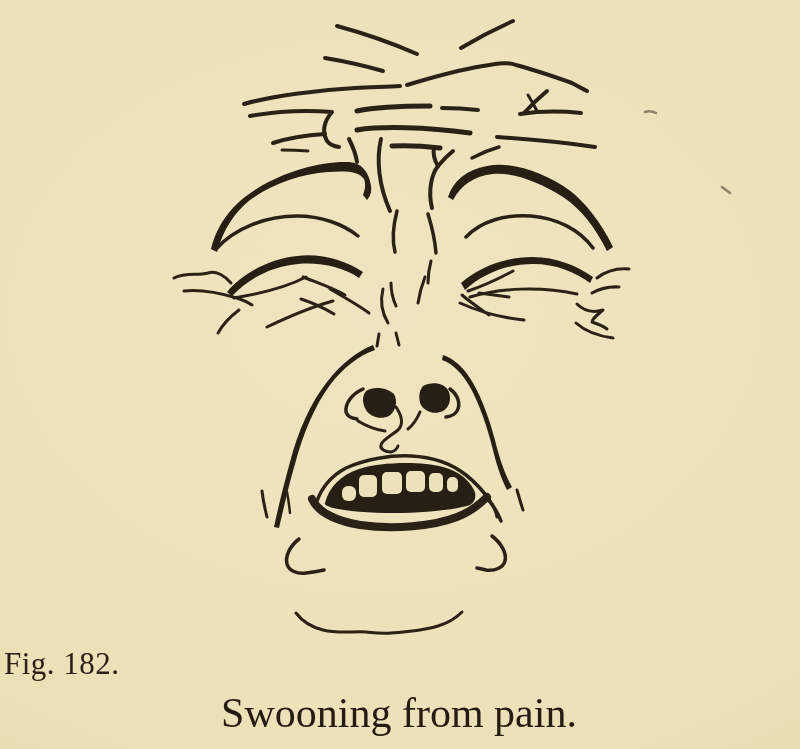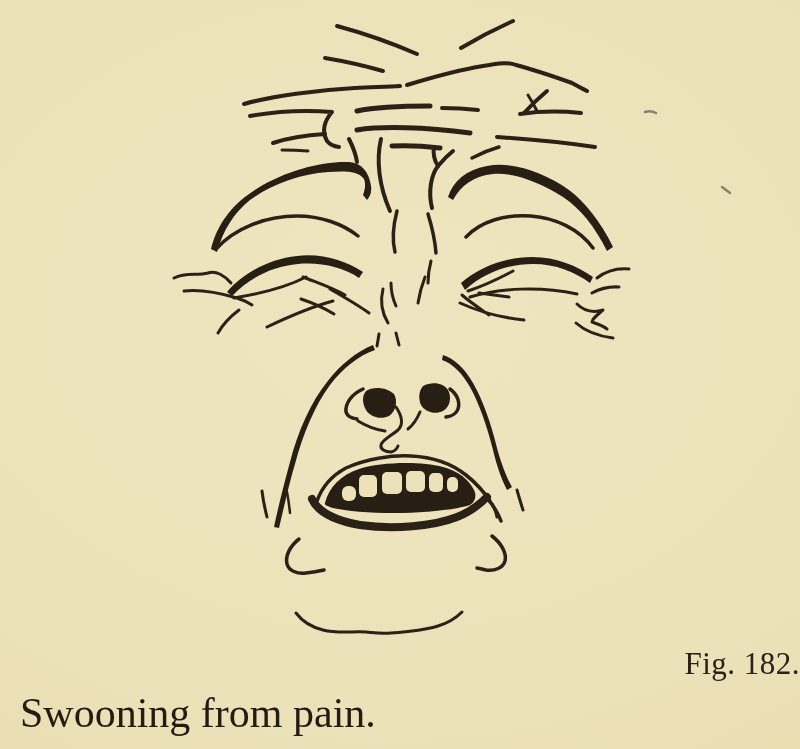--- a/index.html
+++ b/index.html
@@ -12,26 +12,26 @@
   }
   .illustration{position:absolute;top:0;left:0;}
   .ink{stroke:#2b2217;fill:none;stroke-linecap:round;stroke-linejoin:round;}
   .w2{stroke-width:2.5px;} .w3{stroke-width:3px;} .w35{stroke-width:3.5px;}
   .w4{stroke-width:4px;}  .w5{stroke-width:5px;}  .w8{stroke-width:8px;}
   .fill{fill:#281f14;stroke:none;}
   .paperfill{fill:#ece2b9;stroke:none;}
   .faint{opacity:.5;}
   .fig-caption{
     position:absolute;top:648px;left:4px;right:0;
-    text-align:right;font-size:31px;letter-spacing:.5px;color:#2a2118;
+    text-align:left;font-size:31px;letter-spacing:.5px;color:#2a2118;
     line-height:1;
   }
   .captions{
     position:absolute;top:692px;left:20px;right:22px;
-    display:flex;justify-content:flex-start;
+    display:flex;justify-content:center;
     font-size:42px;color:#241c12;line-height:1;white-space:nowrap;
   }
 </style>
 </head>
 <body>
 
 <div class="page">
 
   <svg class="illustration" width="800" height="680" viewBox="0 0 800 680" role="img" aria-label="Line drawing of a human face swooning from pain: forehead deeply wrinkled, brows knitted, eyes squeezed shut with crow's feet, nose wrinkled with flared nostrils, mouth open in a grimace showing the upper teeth above a rounded chin.">
 

